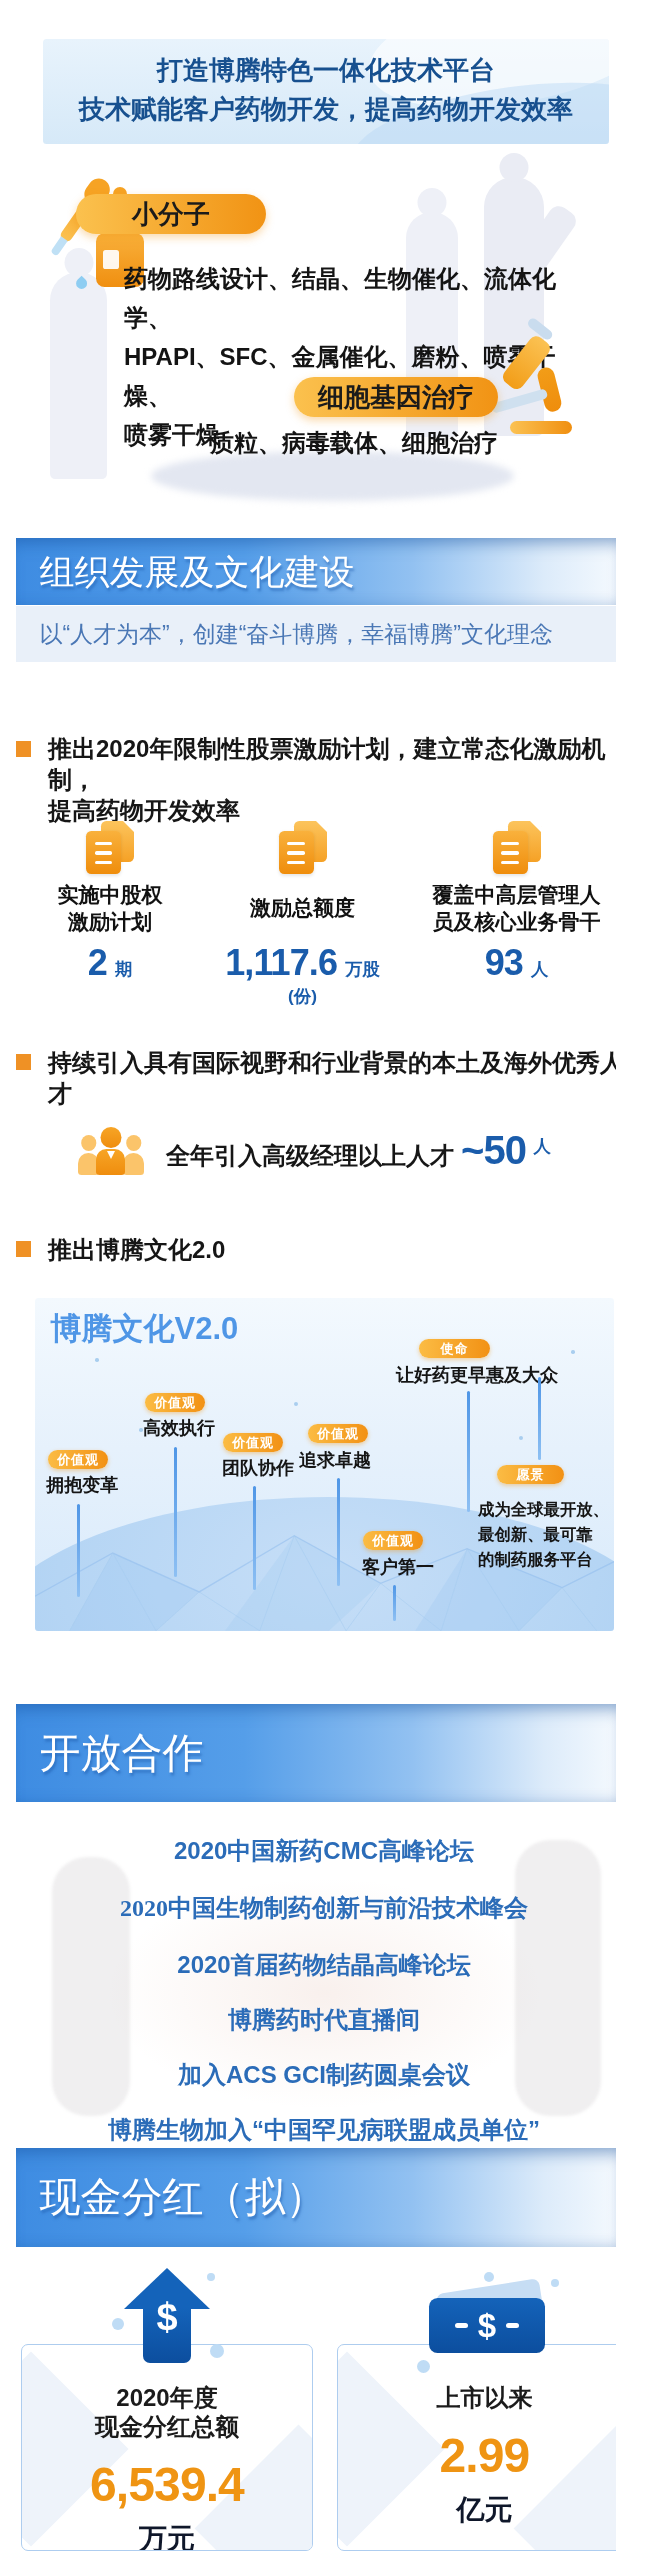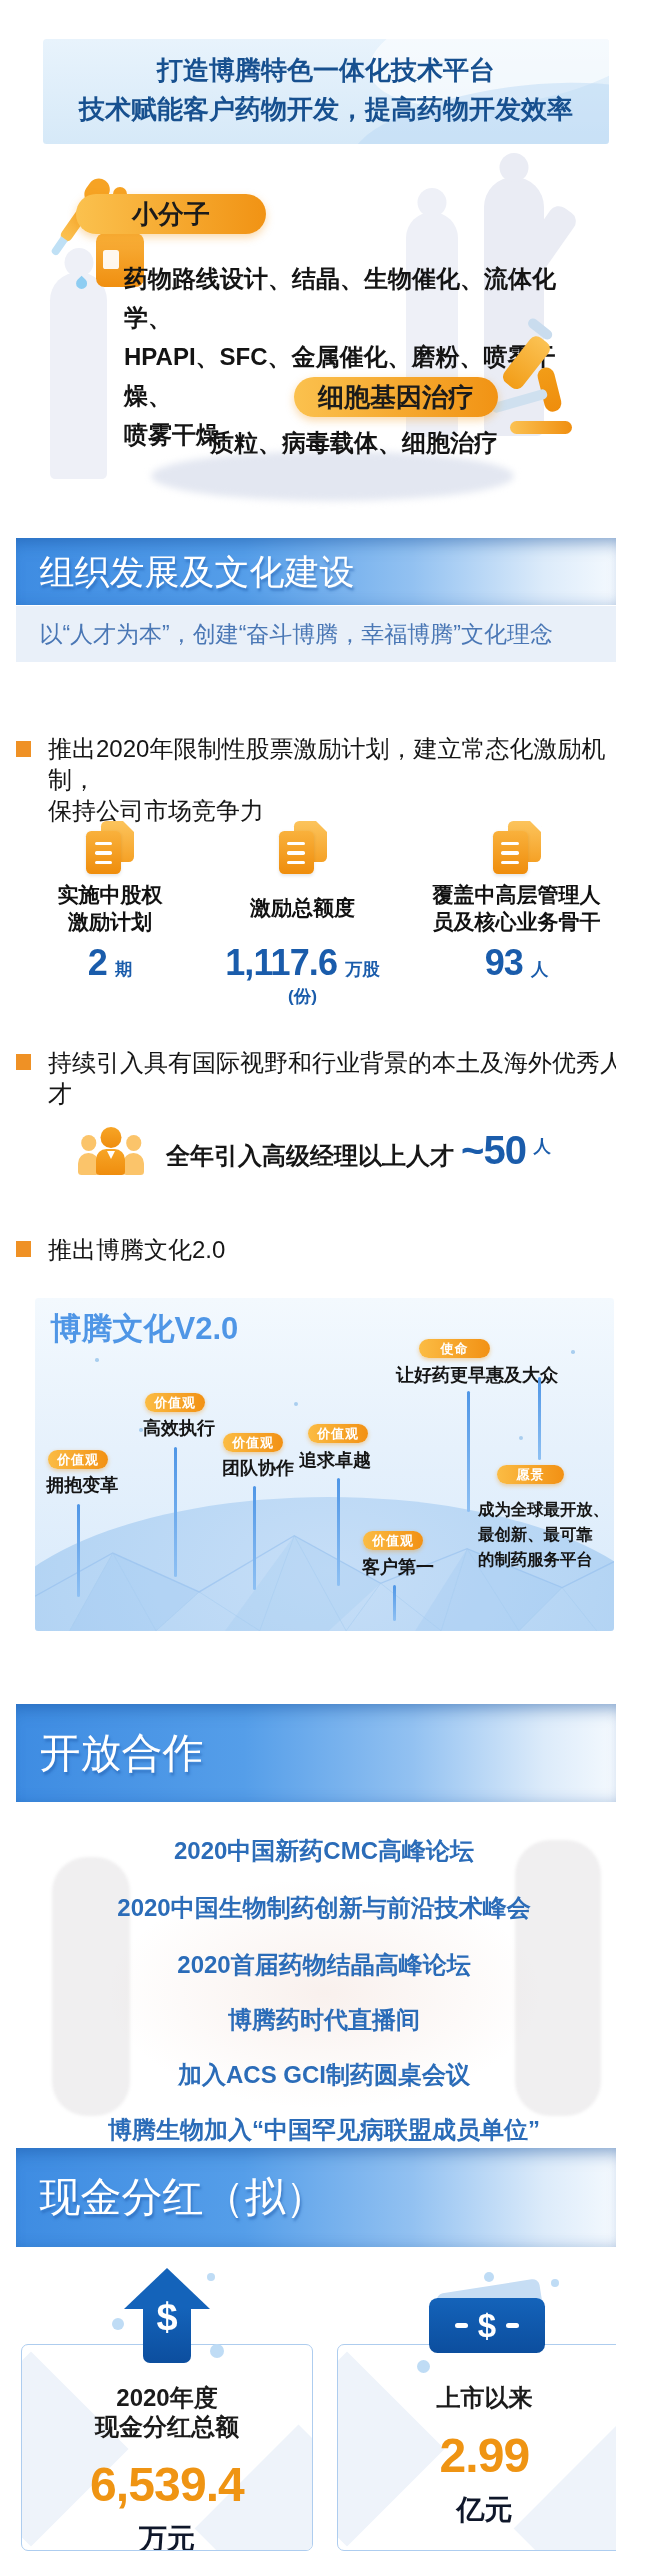--- a/index.html
+++ b/index.html
@@ -59,21 +59,21 @@
   
   .banner{position:absolute;left:16.4px;right:0;color:#fff;font-weight:normal;
         background:linear-gradient(90deg,#3e8ce2 0%,#559ee9 38%,#92c1f1 66%,#dcebfa 88%,#f4f9fe 100%);
         box-shadow:inset 0 14px 17.3px -10.4px rgba(18,78,155,.55), inset 0 -10.4px 14px -10.4px rgba(18,78,155,.28);}
   .banner-title{padding-left:23px;text-shadow:1.7px 2.6px 2.6px rgba(30,90,170,.55);}
   .subbanner{position:absolute;left:16.4px;right:0;top:606px;height:56px;background:#e9f0f9;
         color:#4a77b5;font-size:23px;line-height:56px;padding-left:23px;box-sizing:border-box;}
 
   
   .bullet{position:absolute;left:15.5px;width:15.5px;height:15.5px;background:#ef9125;}
-  .btext{position:absolute;left:48px;font-size:24px;font-weight:normal;color:#161616;line-height:31px;}
+  .btext{position:absolute;left:48px;font-size:24px;font-weight:bold;color:#161616;line-height:31px;}
 
   
   .stat{position:absolute;top:821px;text-align:center;}
   .doc-icon{position:relative;width:48px;height:54px;margin:0 auto;}
   .doc-back{position:absolute;right:0;top:0;width:33px;height:41px;border-radius:5.2px;
         background:linear-gradient(180deg,#fcc45c,#f5a126);}
   .doc-fold{position:absolute;right:0;top:0;width:0;height:0;border-top:11.2px solid #fff;border-left:11.2px solid transparent;}
   .doc-front{position:absolute;left:0;top:10.4px;width:35px;height:43px;border-radius:5.2px;
         background:linear-gradient(180deg,#f9b13c,#ef8d0c);box-shadow:0 1.7px 3.5px rgba(0,0,0,.10);}
   .doc-front i{display:block;width:17.3px;height:3.5px;border-radius:1.7px;background:#fff;margin:6px auto 0;}
@@ -200,21 +200,21 @@
   <div class="desc" style="left:210px;top:423px;">质粒、病毒载体、细胞治疗</div>
 
   <div class="banner" style="top:538px;height:67px;font-size:35px;line-height:67px;">
     <div class="banner-title">组织发展及文化建设</div>
   </div>
   <div class="subbanner">以“人才为本”，创建“奋斗博腾，幸福博腾”文化理念</div>
 
   <div class="bullet" style="top:741px;"></div>
   <div class="btext" style="top:733px;width:570px;">
     <div>推出2020年限制性股票激励计划，建立常态化激励机制，</div>
-    <div>保持公司市场竞争力</div>
+    <div>提高药物开发效率</div>
   </div>
 
   <div class="stat" style="left:26px;width:168px;">
     <div class="doc-icon">
       <div class="doc-back"></div>
         <div class="doc-fold"></div>
       <div class="doc-front">
           <i></i>
           <i></i>
           <i></i>
@@ -344,21 +344,21 @@
   <div class="banner" style="top:1704px;height:98px;font-size:41px;line-height:98px;">
     <div class="banner-title">开放合作</div>
   </div>
 
   <div class="coop-bg">
     <div class="coop-sil" style="left:17.3px;top:52px;width:78px;height:259px;border-radius:35px;"></div>
     <div class="coop-sil" style="right:13px;top:35px;width:86px;height:276px;border-radius:35px;"></div>
   </div>
 
   <div class="coop-item" style="top:1837px;">2020中国新药CMC高峰论坛</div>
-  <div class="coop-item" style="top:1894px;">2020中国生物制药创新与前沿技术峰会</div>
+  <div class="coop-item" style="top:1894px;font-family:Liberation Serif, serif;">2020中国生物制药创新与前沿技术峰会</div>
   <div class="coop-item" style="top:1951px;">2020首届药物结晶高峰论坛</div>
   <div class="coop-item" style="top:2006px;">博腾药时代直播间</div>
   <div class="coop-item" style="top:2061px;">加入ACS GCI制药圆桌会议</div>
   <div class="coop-item" style="top:2116px;">博腾生物加入“中国罕见病联盟成员单位”</div>
 
   <div class="banner" style="top:2148px;height:99px;font-size:41px;line-height:99px;">
     <div class="banner-title">现金分红（拟）</div>
   </div>
 
   <div class="arrow-icon">

